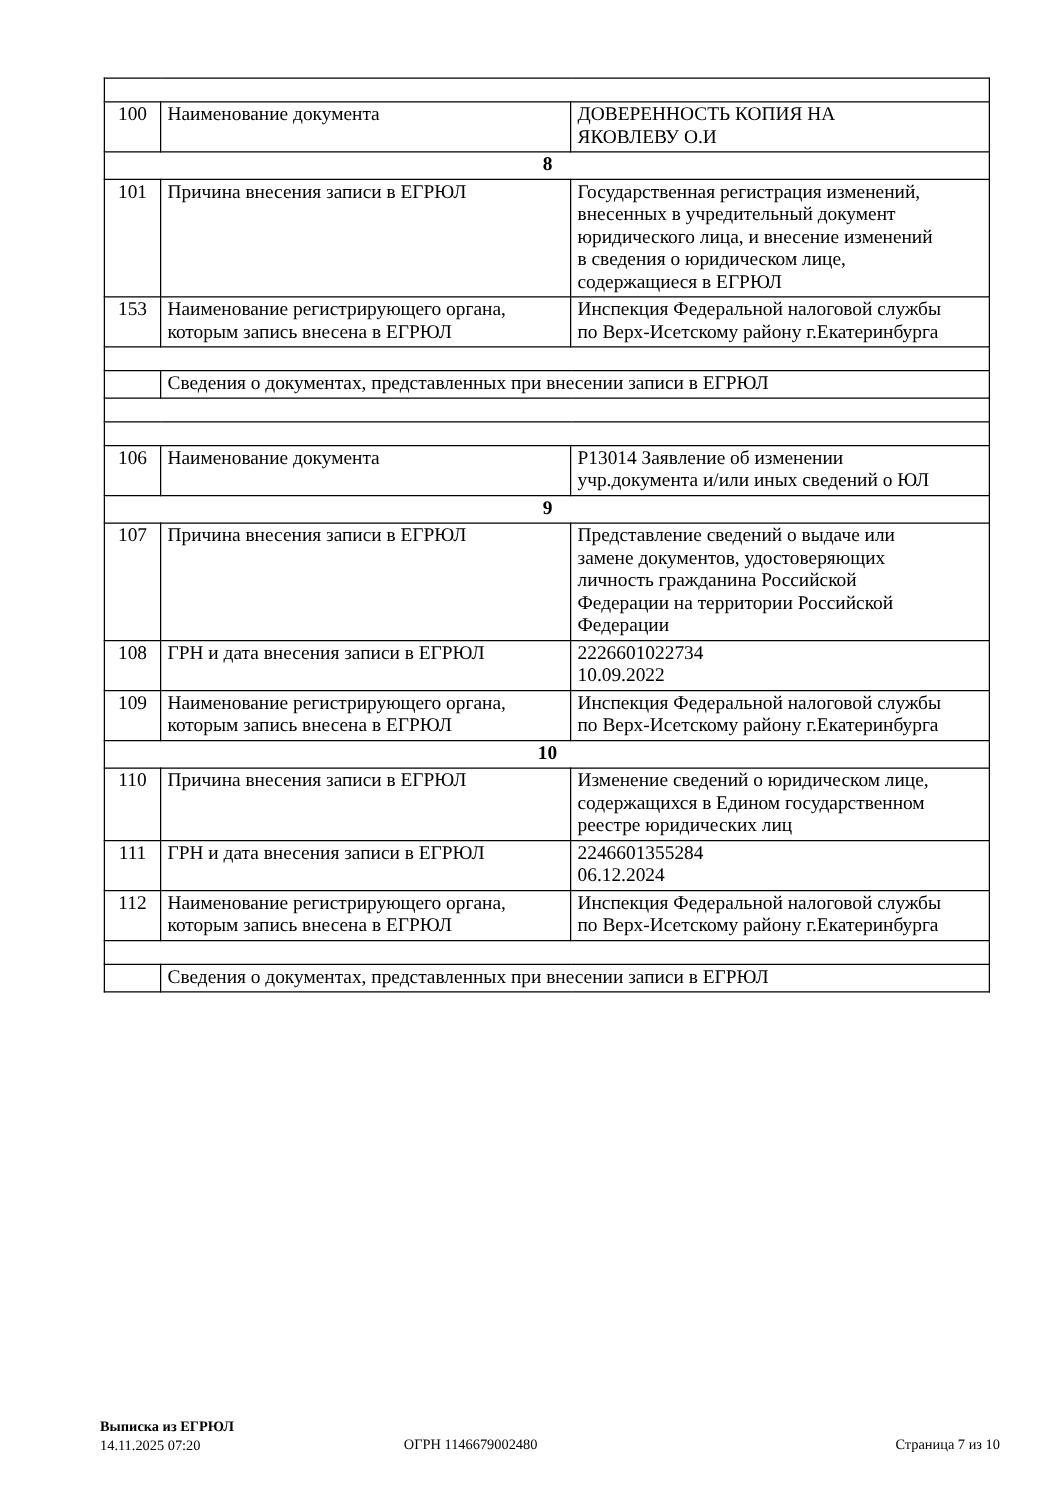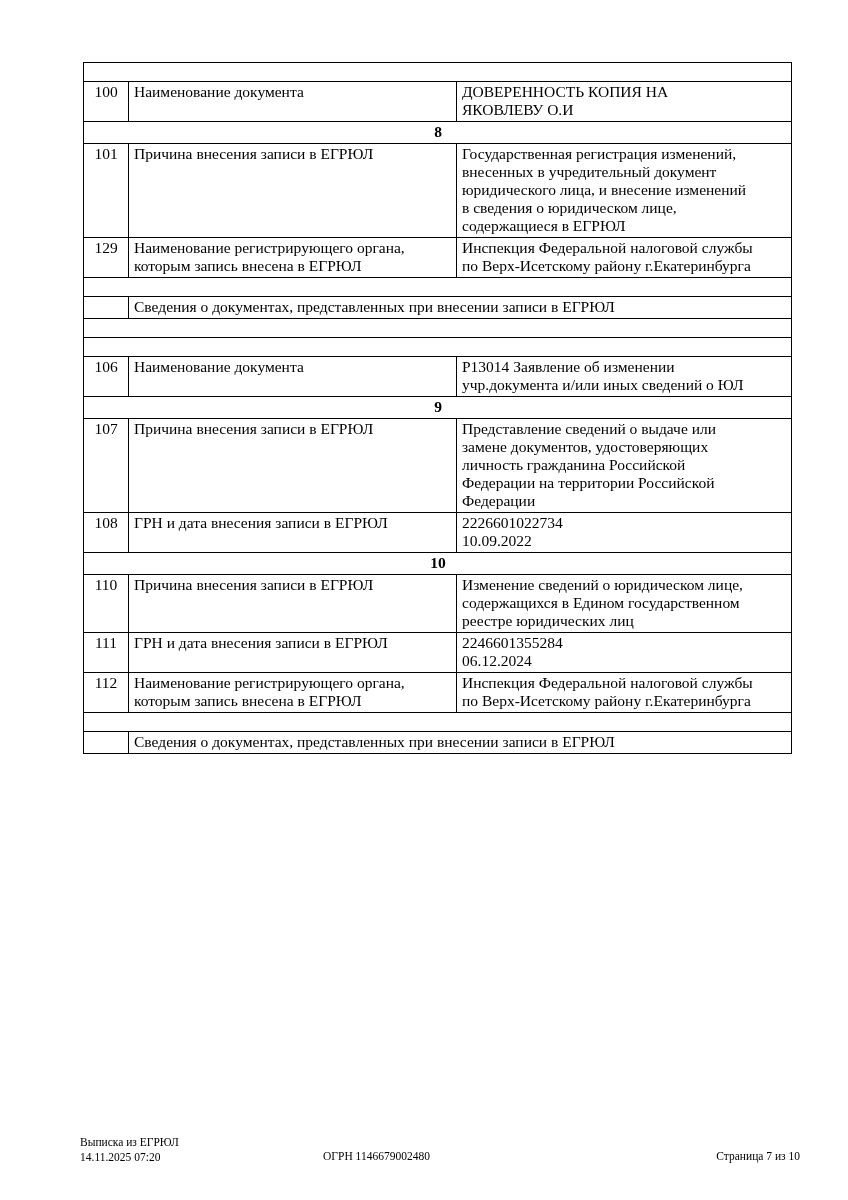--- a/index.html
+++ b/index.html
@@ -59,21 +59,21 @@
     width: 848px;
     font-size: 11.5px;
     line-height: 14.5px;
   }
   .footer-left {
     position: absolute;
     left: 80px;
     top: 0;
   }
   .footer-left .f-bold {
-    font-weight: normal;
+    font-weight: bold;
     text-align: right;
   }
   .footer-center {
     position: absolute;
     left: 0;
     top: 14px;
     width: 753px;
     text-align: center;
   }
   .footer-right {
@@ -115,21 +115,21 @@
         <td class="c-label">Причина внесения записи в ЕГРЮЛ</td>
         <td class="c-value">Государственная регистрация изменений,
 внесенных в учредительный документ
 юридического лица, и внесение изменений
 в сведения о юридическом лице,
 содержащиеся в ЕГРЮЛ</td>
       </tr>
 
 
       <tr>
-        <td class="c-num">129</td>
+        <td class="c-num">153</td>
         <td class="c-label">Наименование регистрирующего органа,
 которым запись внесена в ЕГРЮЛ</td>
         <td class="c-value">Инспекция Федеральной налоговой службы
 по Верх-Исетскому району г.Екатеринбурга</td>
       </tr>
 
       <tr class="r-spacer">
           <td colspan="3"></td>
         </tr>
 
@@ -169,20 +169,27 @@
 Федерации</td>
       </tr>
 
       <tr>
         <td class="c-num">108</td>
         <td class="c-label">ГРН и дата внесения записи в ЕГРЮЛ</td>
         <td class="c-value">2226601022734
 10.09.2022</td>
       </tr>
 
+      <tr>
+        <td class="c-num">109</td>
+        <td class="c-label">Наименование регистрирующего органа,
+которым запись внесена в ЕГРЮЛ</td>
+        <td class="c-value">Инспекция Федеральной налоговой службы
+по Верх-Исетскому району г.Екатеринбурга</td>
+      </tr>
 
       <tr>
         <td colspan="3" class="c-section">10</td>
       </tr>
 
       <tr>
         <td class="c-num">110</td>
         <td class="c-label">Причина внесения записи в ЕГРЮЛ</td>
         <td class="c-value">Изменение сведений о юридическом лице,
 содержащихся в Едином государственном

